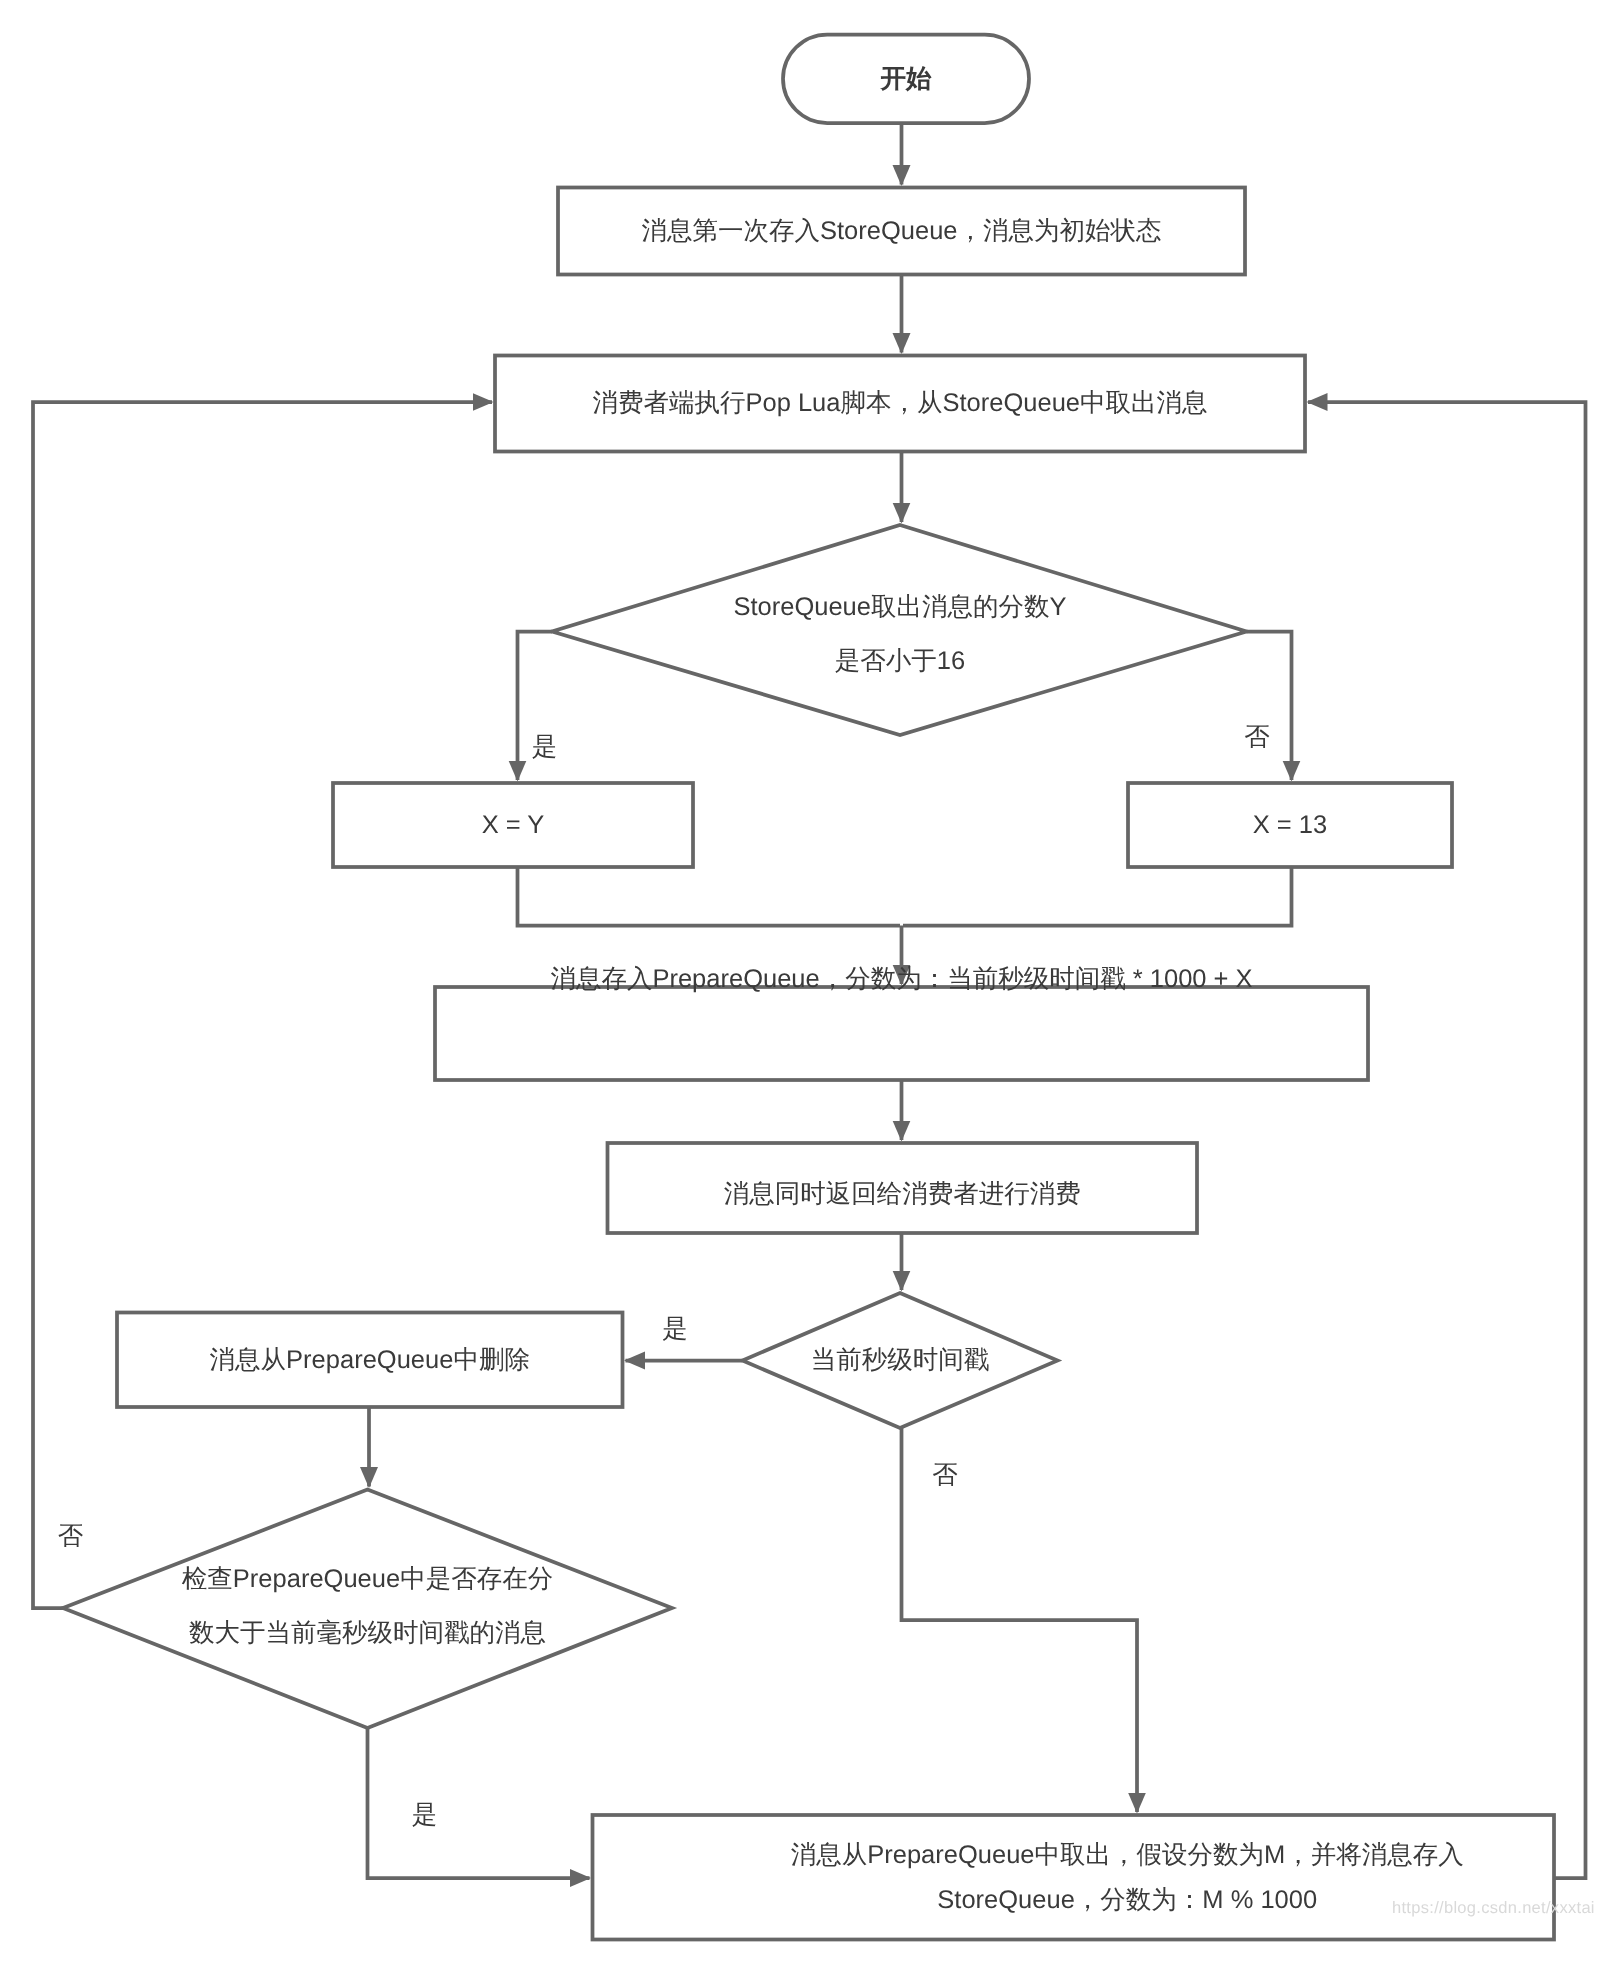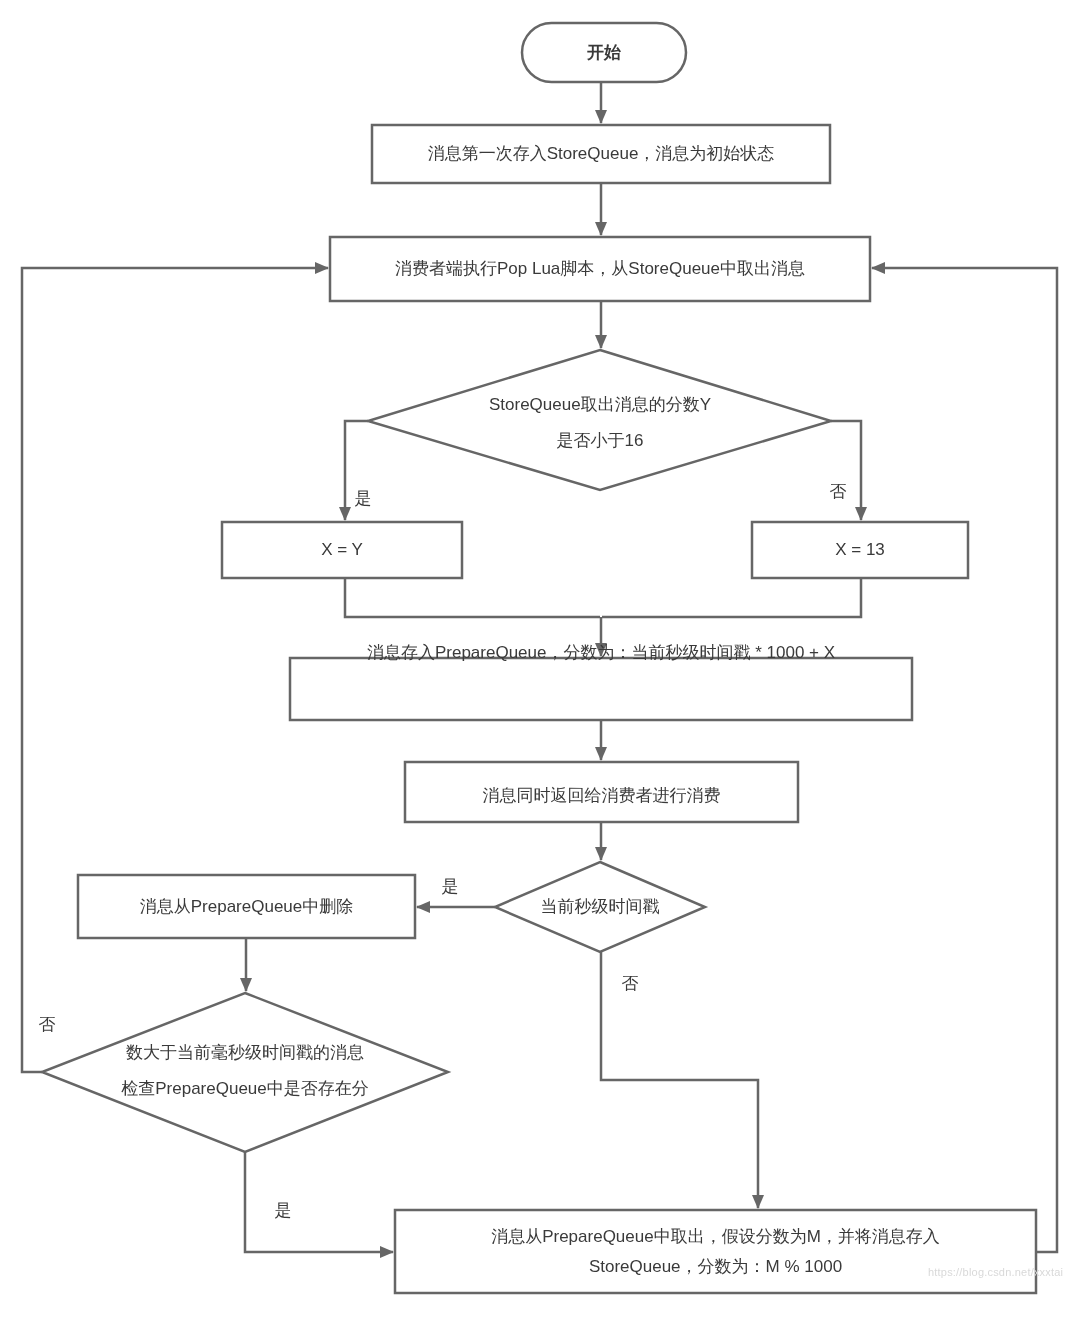--- a/index.html
+++ b/index.html
@@ -28,21 +28,21 @@
     align-items: center;
     justify-content: center;
     text-align: center;
     color: #3a3a3a;
     font-size: 17px;
     line-height: 1.4;
     pointer-events: none;
     white-space: nowrap;
   }
   .node-label.two-line { line-height: 36px; }
-  .node-label.two-line-tight { line-height: 30px; }
+  .node-label.two-line-tight { line-height: 30px; padding-left: 36px; }
   .edge-label {
     position: absolute;
     transform: translate(-50%, -50%);
     color: #3a3a3a;
     font-size: 17px;
     white-space: nowrap;
     pointer-events: none;
   }
   .watermark {
     position: absolute;
@@ -120,22 +120,22 @@
 
   <div class="node-label" style="left:290px; top:622px; width:622px; height:62px;">消息存入PrepareQueue，分数为：当前秒级时间戳 * 1000 + X</div>
 
   <div class="node-label" style="left:405px; top:762px; width:393px; height:68px;">消息同时返回给消费者进行消费</div>
 
   <div class="node-label" style="left:495px; top:862px; width:210px; height:90px;">当前秒级时间戳</div>
 
   <div class="node-label" style="left:78px; top:875px; width:337px; height:63px;">消息从PrepareQueue中删除</div>
 
   <div class="node-label two-line" style="left:45px; top:1035px; width:400px; height:72px;">
+    <span>检查PrepareQueue中是否存在分</span>
     <span>数大于当前毫秒级时间戳的消息</span>
-    <span>检查PrepareQueue中是否存在分</span>
   </div>
 
   <div class="node-label two-line-tight" style="left:395px; top:1222px; width:641px; height:60px;">
     <span>消息从PrepareQueue中取出，假设分数为M，并将消息存入</span>
     <span>StoreQueue，分数为：M % 1000</span>
   </div>
 
   <div class="edge-label" style="left:363px; top:498px;">是</div>
   <div class="edge-label" style="left:838px; top:491px;">否</div>
   <div class="edge-label" style="left:450px; top:886px;">是</div>

